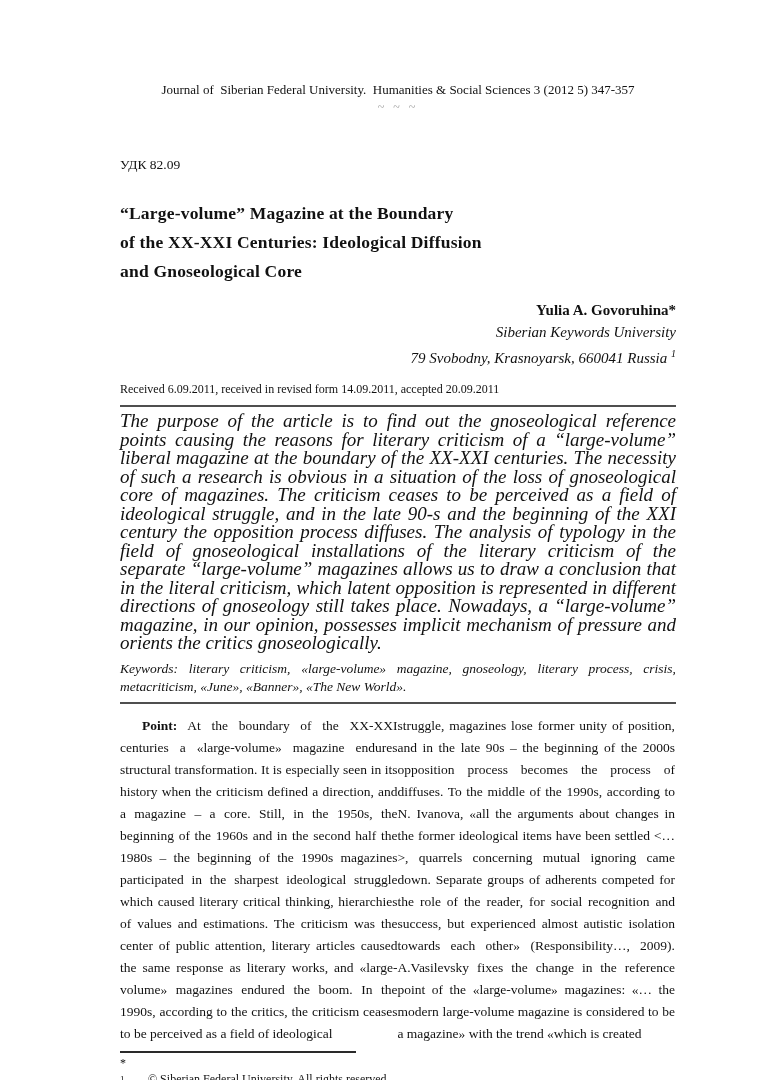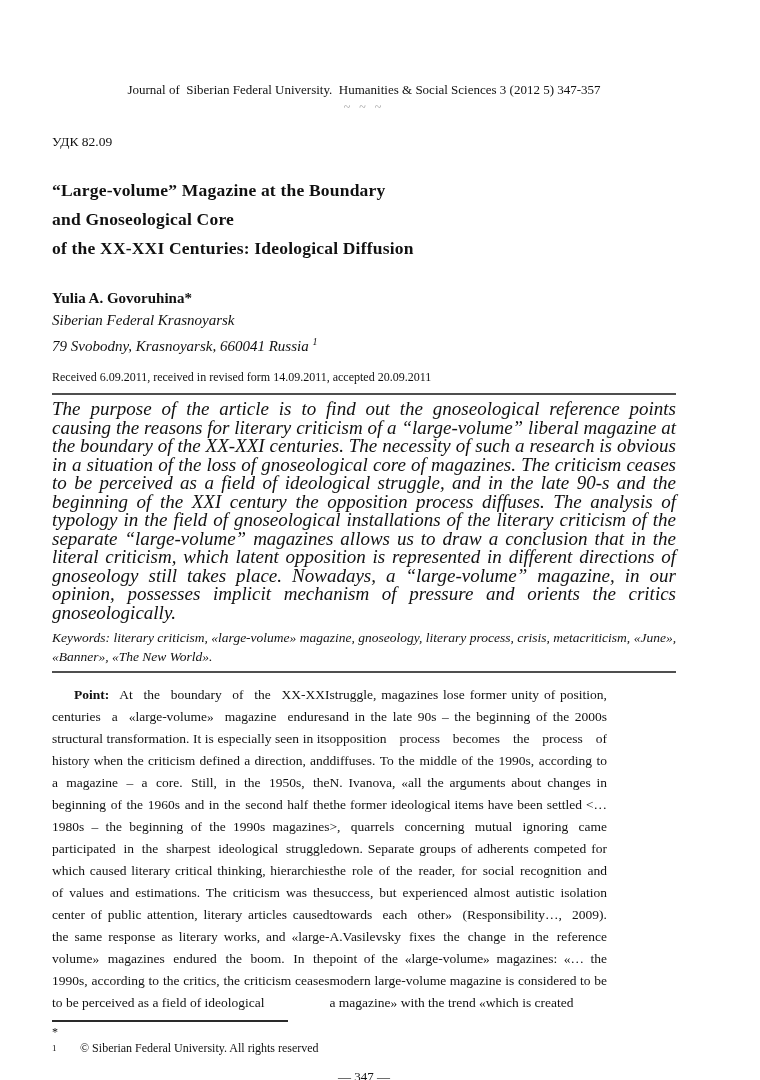--- a/index.html
+++ b/index.html
@@ -2,54 +2,54 @@
 <html><head>
 <meta charset="utf-8">
 <style>
   html, body { margin: 0; padding: 0; background: #ffffff; }
   .page {
     position: relative;
     width: 760px;
     height: 1080px;
     box-sizing: border-box;
     background: #ffffff;
-    padding: 82px 84px 0 52px;
+    padding: 82px 84px 0 120px;
     font-family: "Liberation Serif", serif;
     color: #111111;
     overflow: hidden;
   }
   .journal-line {
     text-align: center;
     font-size: 13px;
     line-height: 16px;
     white-space: pre;
   }
   .ornament {
     text-align: center;
     font-size: 12px;
     line-height: 14px;
     color: #9a9a9a;
     letter-spacing: 3px;
     margin-top: 2px;
   }
   .udk {
-    margin-top: 19px;
+    margin-top: 42px;
     font-size: 13.5px;
     line-height: 18px;
   }
   .article-title {
     margin-top: 25px;
     font-size: 17.5px;
     font-weight: bold;
     line-height: 29px;
     letter-spacing: 0.2px;
   }
   .author-block {
-    margin-top: 24px;
-    text-align: left;
+    margin-top: 13px;
+    text-align: right;
     font-size: 15px;
     line-height: 22px;
   }
   .author-name { font-weight: bold; }
   .affiliation, .address { font-style: italic; }
   .address sup { font-size: 10px; font-style: italic; }
   .received-line {
     margin-top: 13px;
     font-size: 12px;
     line-height: 15px;
@@ -117,27 +117,27 @@
 
 <div class="page">
 
   <div class="journal-line">Journal of  Siberian Federal University.  Humanities &amp; Social Sciences 3 (2012 5) 347-357</div>
   <div class="ornament">~ ~ ~</div>
 
   <div class="udk">УДК 82.09</div>
 
   <div class="article-title">
     <div>“Large-volume” Magazine at the Boundary</div>
+    <div>of the XX-XXI Centuries: Ideological Diffusion</div>
     <div>and Gnoseological Core</div>
-    <div>of the XX-XXI Centuries: Ideological Diffusion</div>
   </div>
 
   <div class="author-block">
     <div class="author-name">Yulia A. Govoruhina*</div>
-    <div class="affiliation">Siberian Federal Krasnoyarsk</div>
+    <div class="affiliation">Siberian Keywords University</div>
     <div class="address"><span>79 Svobodny, Krasnoyarsk, 660041 Russia</span>&nbsp;<sup>1</sup></div>
   </div>
 
   <div class="received-line">Received 6.09.2011, received in revised form 14.09.2011, accepted 20.09.2011</div>
 
   <hr class="rule">
 
   <p class="abstract">The purpose of the article is to find out the gnoseological reference points causing the reasons for literary criticism of a “large-volume” liberal magazine at the boundary of the XX-XXI centuries. The necessity of such a research is obvious in a situation of the loss of gnoseological core of magazines. The criticism ceases to be perceived as a field of ideological struggle, and in the late 90-s and the beginning of the XXI century the opposition process diffuses. The analysis of typology in the field of gnoseological installations of the literary criticism of the separate “large-volume” magazines allows us to draw a conclusion that in the literal criticism, which latent opposition is represented in different directions of gnoseology still takes place. Nowadays, a “large-volume” magazine, in our opinion, possesses implicit mechanism of pressure and orients the critics gnoseologically.</p>
 
   <p class="keywords">Keywords: literary criticism, «large-volume» magazine, gnoseology, literary process, crisis, metacriticism, «June», «Banner», «The New World».</p>

